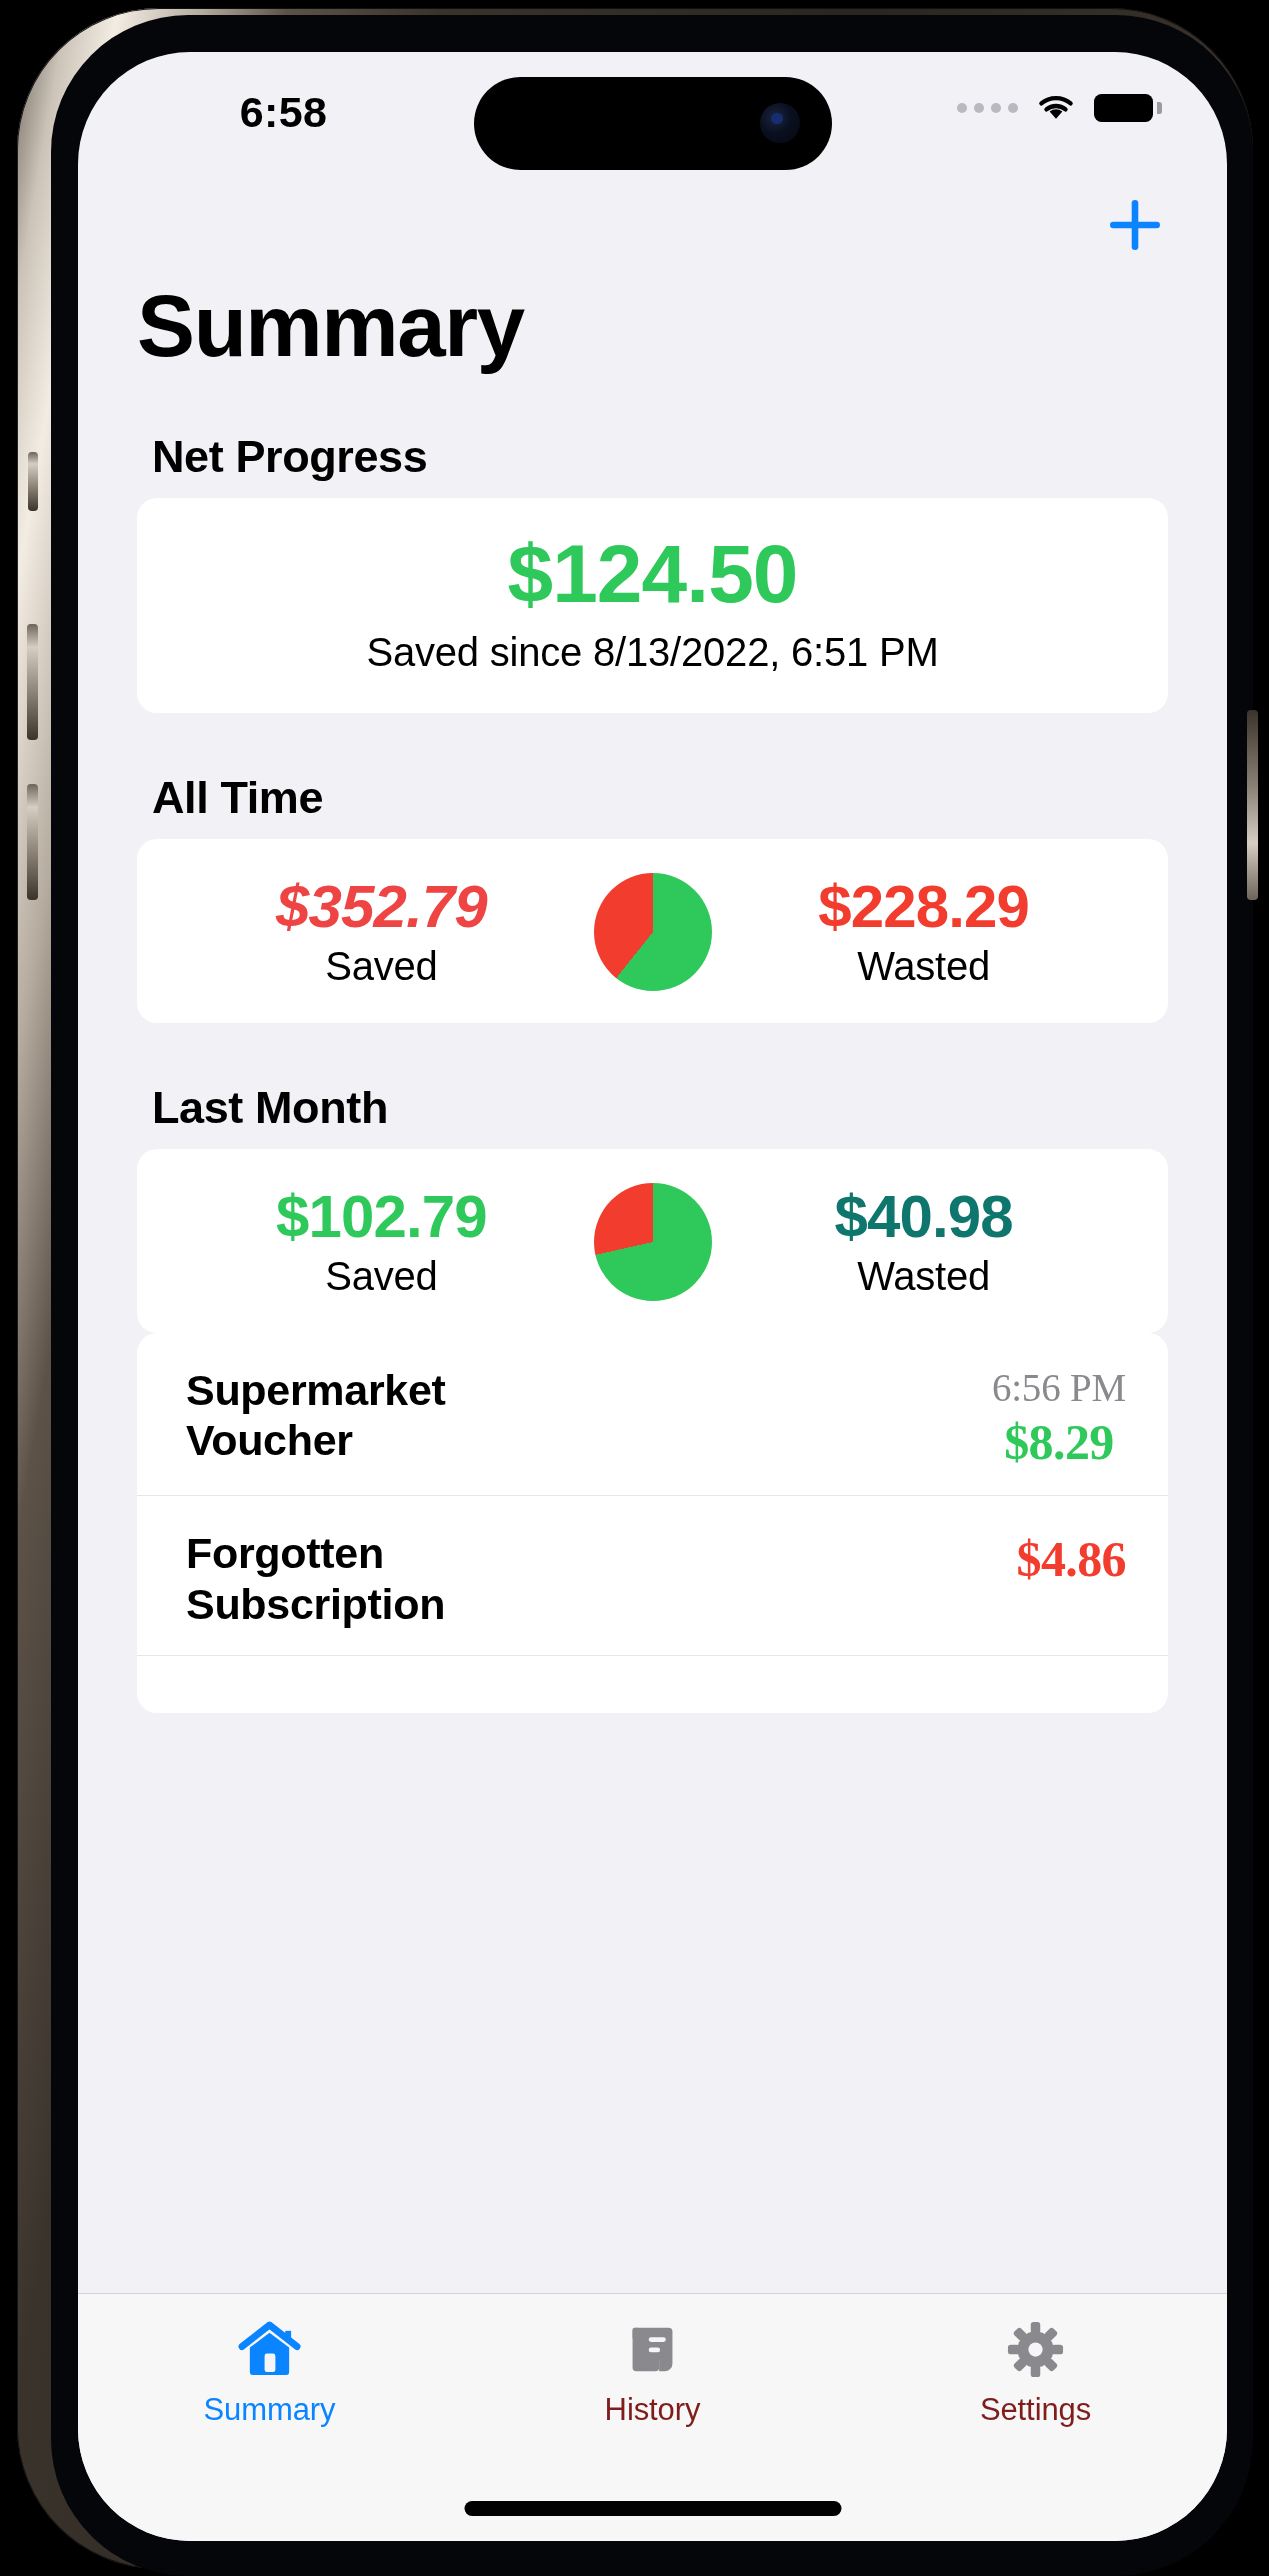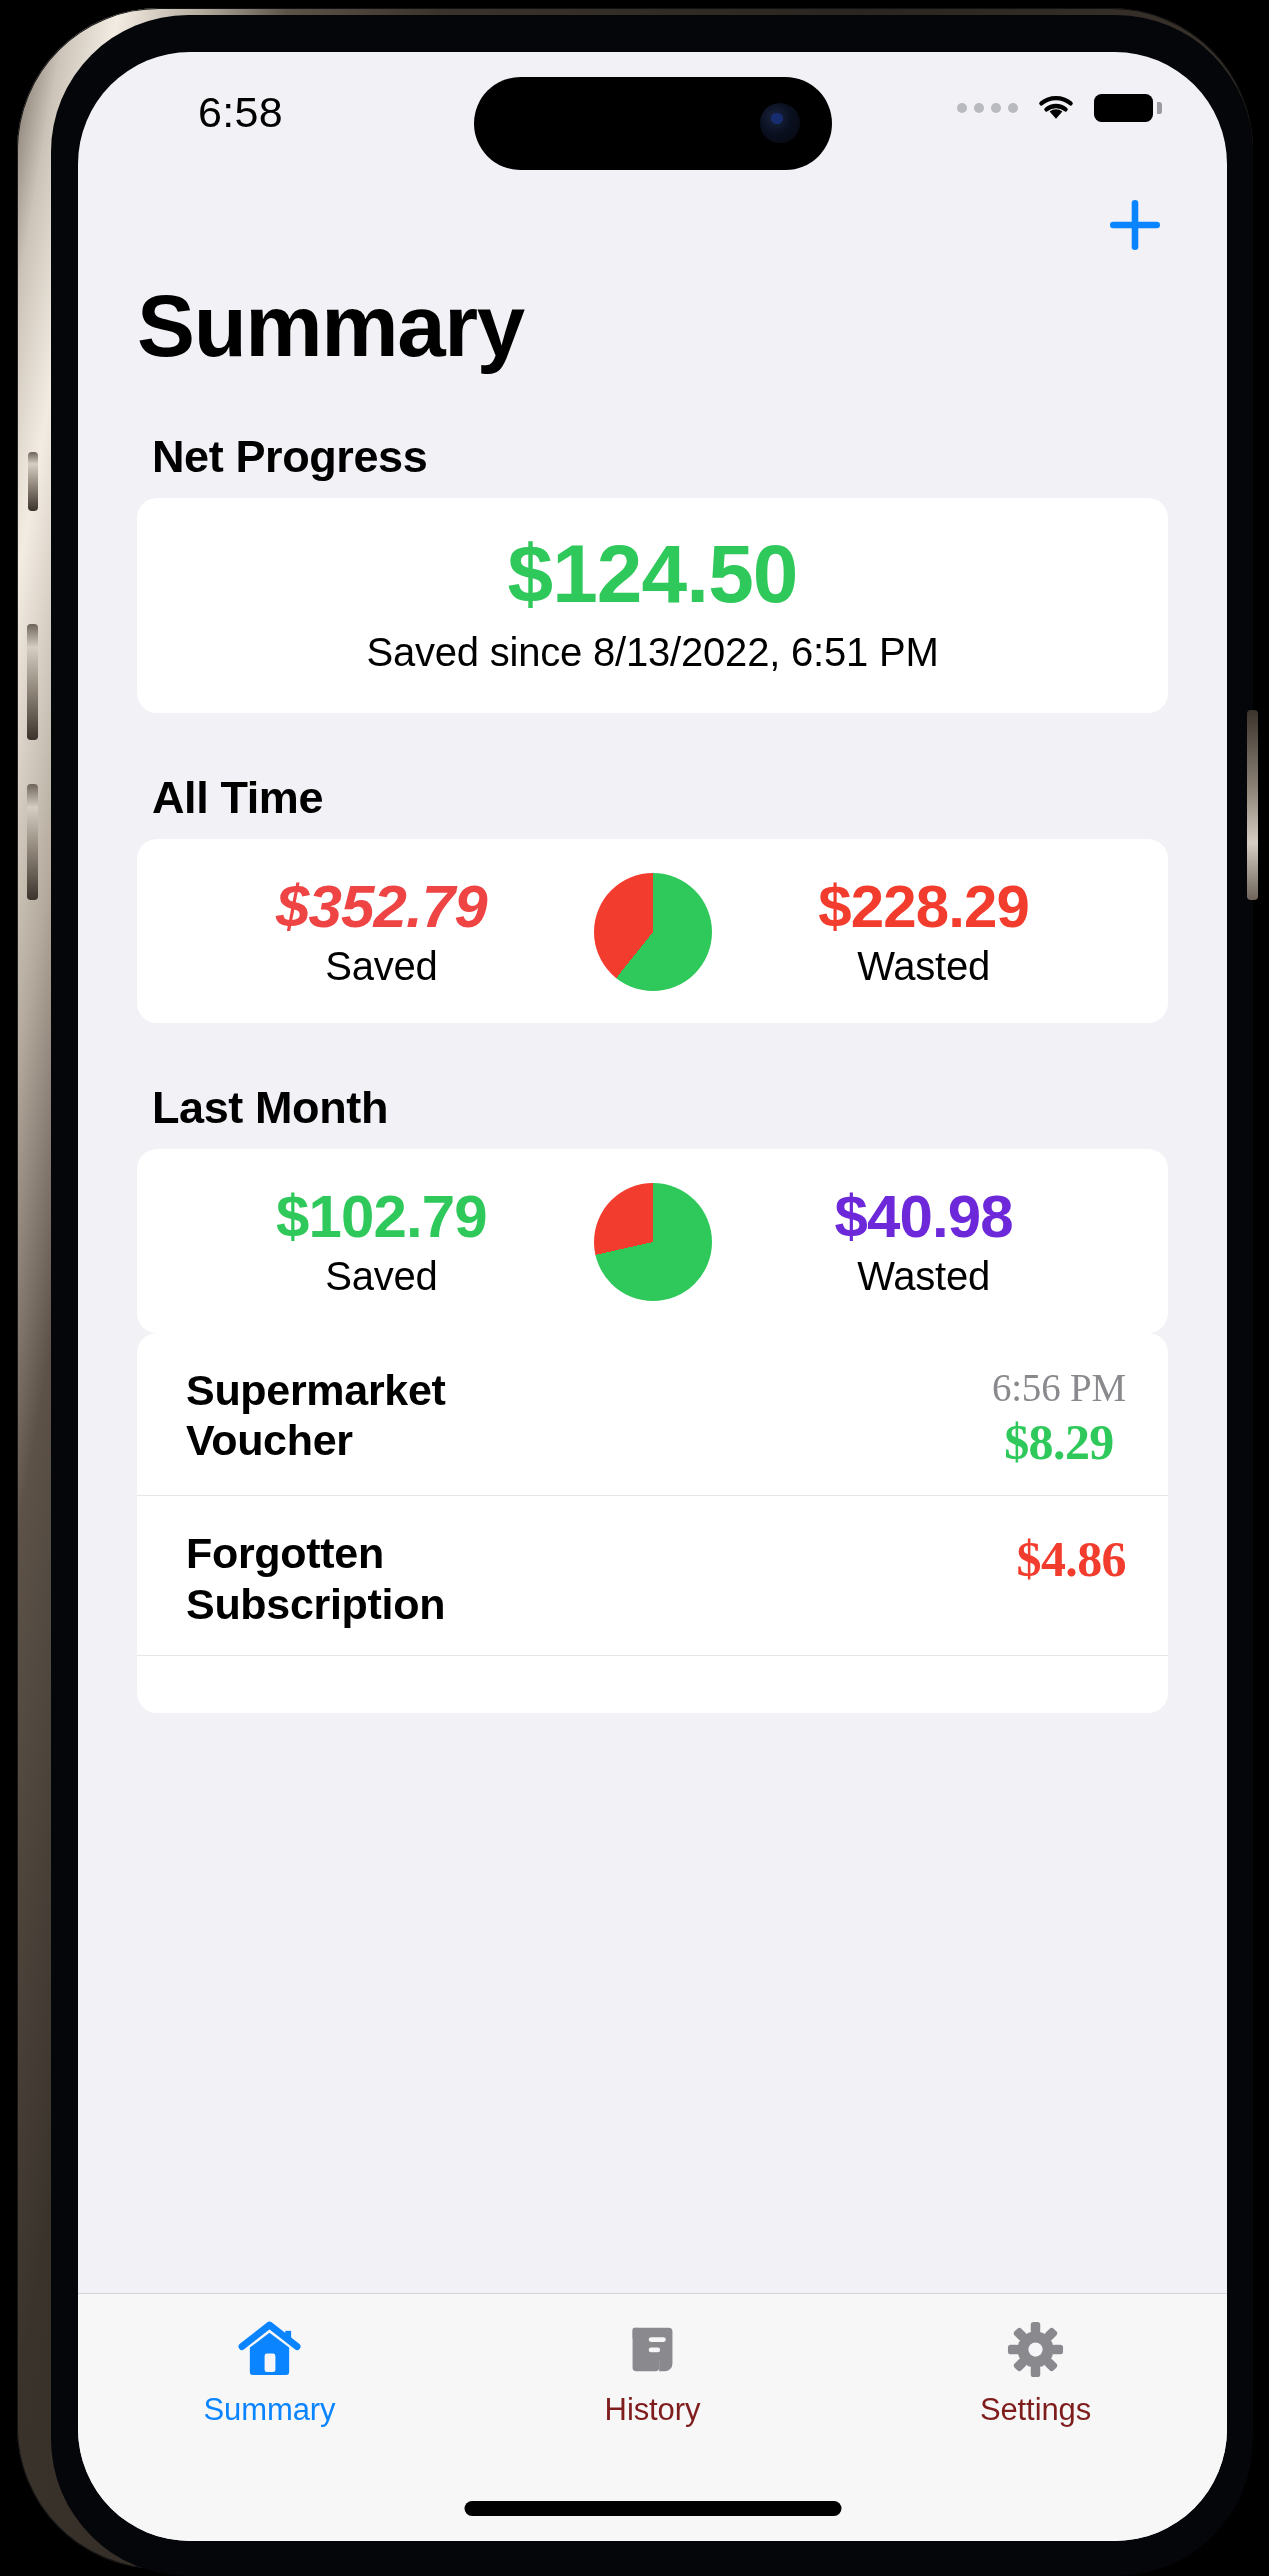--- a/index.html
+++ b/index.html
@@ -78,22 +78,23 @@
   #status-bar {
     position: absolute;
     left: 0; top: 0;
     width: 1149px; height: 114px;
     z-index: 6;
   }
   #status-time {
     position: absolute;
     left: 120px; top: 36px;
     width: 171px;
+    text-align: center;
     font-size: 43px;
-    font-weight: 400;
+    font-weight: 700;
     color: #000;
     letter-spacing: 0.3px;
   }
   #dynamic-island {
     position: absolute;
     left: 396px; top: 25px;
     width: 358px; height: 93px;
     background: #000;
     border-radius: 47px;
     z-index: 7;
@@ -398,21 +399,21 @@
       </div>
 
       <div class="section-header">Last Month</div>
       <div class="card stat-card" id="last-month-card">
         <div class="stat-col">
           <div class="stat-amount amt-saved" style="color: rgb(47, 200, 90);">$102.79</div>
           <div class="stat-label">Saved</div>
         </div>
         <div class="pie" id="pie-last-month" style="background: conic-gradient(rgb(47, 200, 90) 0deg, rgb(47, 200, 90) 257.39deg, rgb(242, 60, 46) 257.39deg, rgb(242, 60, 46) 360deg);"></div>
         <div class="stat-col">
-          <div class="stat-amount amt-wasted" style="color: #6d28d9;">$40.98</div>
+          <div class="stat-amount amt-wasted" style="color: #0f766e;">$40.98</div>
           <div class="stat-label">Wasted</div>
         </div>
       </div>
 
       <div class="card" id="recent-card">
         <div class="recent-row">
           <div class="recent-name">Supermarket Voucher</div>
           <div class="recent-right">
             <div class="recent-time">6:56 PM</div>
             <div class="recent-amount amt-saved" style="color: rgb(47, 200, 90);">$8.29</div>

